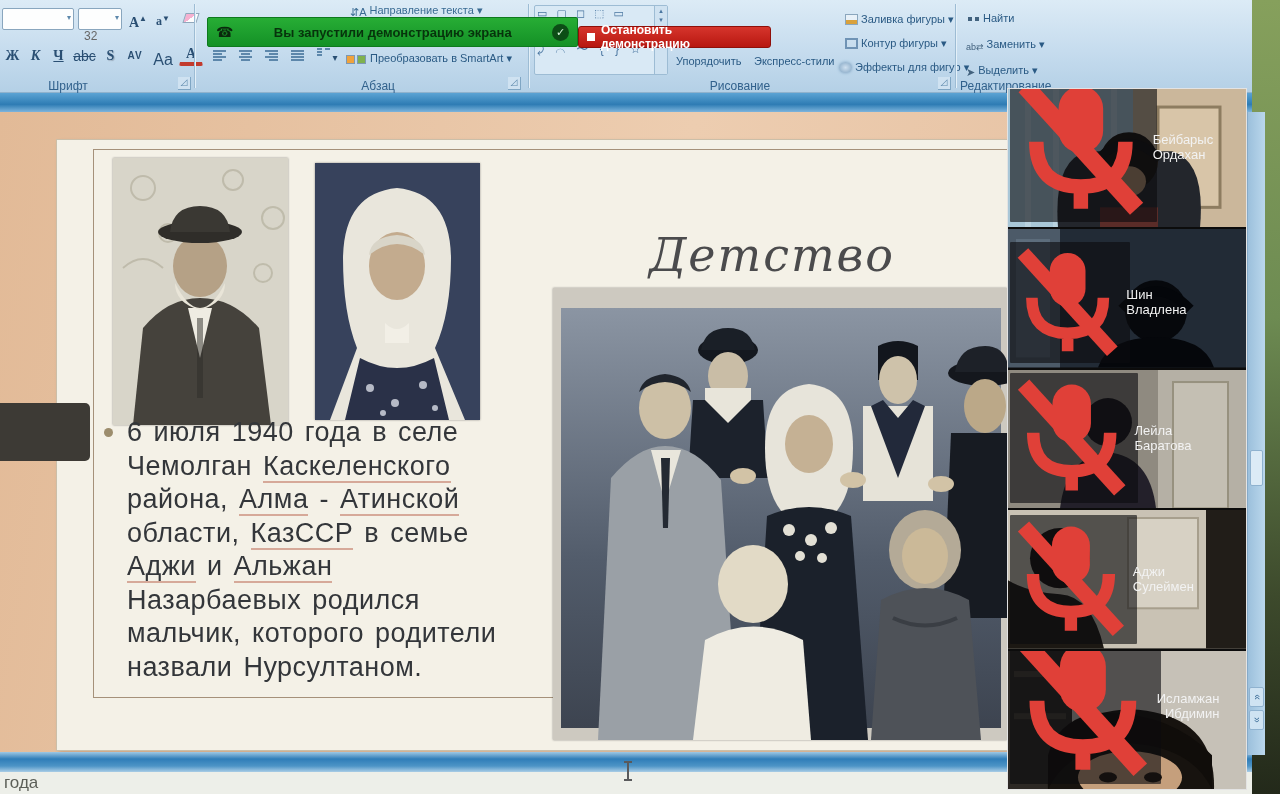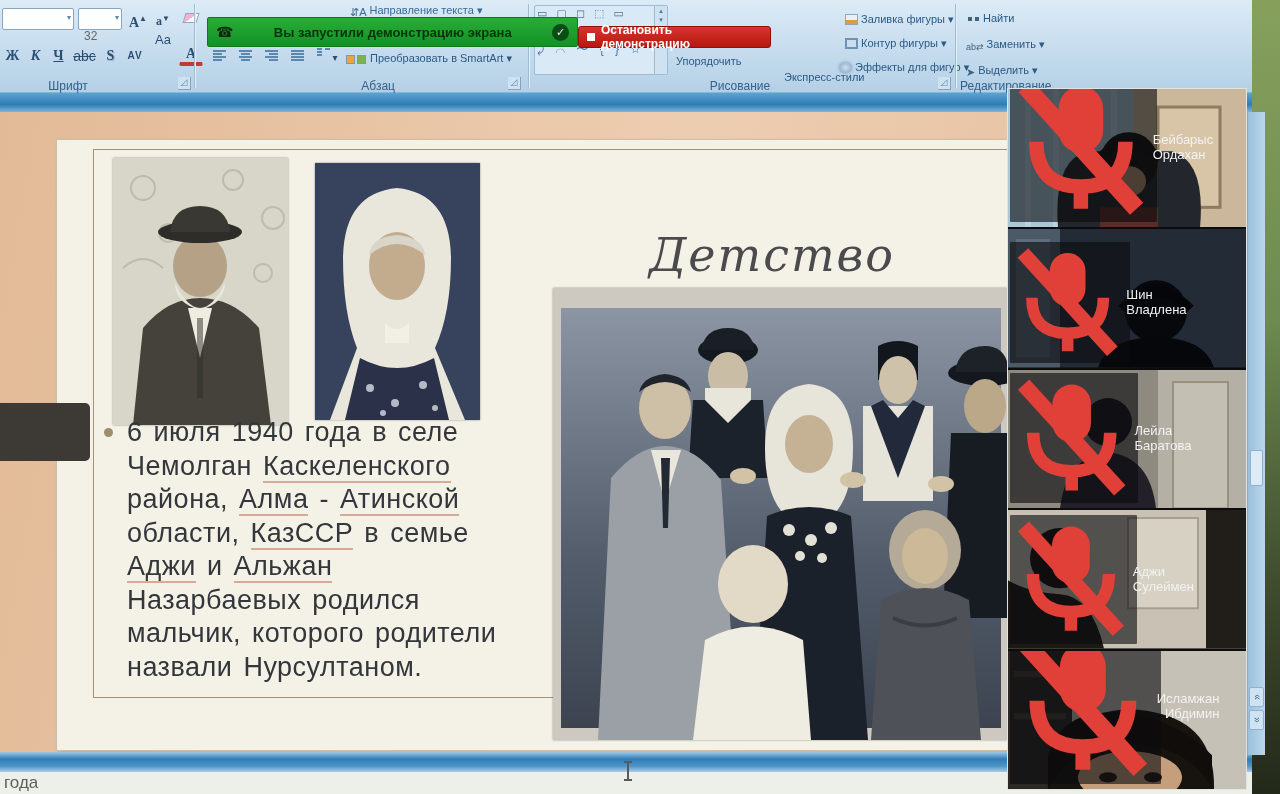--- a/index.html
+++ b/index.html
@@ -111,21 +111,21 @@
       <span>а</span><span style="font-size:8px;vertical-align:4px;">▼</span></div>
     <div class="rbtn" style="left:178px;top:6px;width:26px;">
       <span style="display:inline-block;width:14px;height:10px;background:linear-gradient(135deg,#f5b1d0 50%,#fdfdfd 50%);border:1px solid #90a7bb;transform:skewX(-18deg);"></span></div>
 
     <div class="rbtn fmt" style="left:2px;top:44px;width:21px;">Ж</div>
     <div class="rbtn fmt" style="left:25px;top:44px;width:21px;font-style:italic;">К</div>
     <div class="rbtn fmt" style="left:48px;top:44px;width:21px;text-decoration:underline;">Ч</div>
     <div class="rbtn" style="left:71px;top:44px;width:27px;font-size:14px;text-decoration:line-through;">abc</div>
     <div class="rbtn fmt" style="left:100px;top:44px;width:21px;text-shadow:1px 1px 1px #9ab;">S</div>
     <div class="rbtn" style="left:123px;top:44px;width:24px;font-size:10px;font-weight:bold;letter-spacing:1px;">AV</div>
-    <div class="rbtn" style="left:150px;top:28px;width:26px;font-size:13px;">Аа</div>
+    <div class="rbtn" style="left:150px;top:48px;width:26px;font-size:16px;">Аа</div>
     <div class="rbtn fmt" style="left:179px;top:44px;width:24px;border-bottom:4px solid #c23b2e;height:22px;line-height:18px;">А</div>
 
     <div class="grp-label" style="left:28px;width:80px;">Шрифт</div>
     <div class="launcher" style="left:178px;">◿</div>
     <div class="grp-sep" style="left:194px;"></div>
 
     <div class="menu-btn" style="left:350px;top:4px;color:#3a6b93;">
       <span class="ic">⇵A</span><span>Направление текста</span> ▾
     </div>
     <div class="rbtn" style="left:208px;top:46px;width:24px;"><span class="align-ic"><i></i><i style="top:4px;width:9px;"></i><i></i><i style="top:10px;width:9px;"></i></span></div>
@@ -142,21 +142,21 @@
 
     <div class="shape-gal">
       <div class="shape-row">▭ ▢ ◻ ⬚ ▭</div>
       <div class="shape-row">□ ○ △ ◇ ▱</div>
       <div class="shape-row" style="letter-spacing:4px;font-size:12px;">⤸ ⌒ 〜 { } ☆</div>
       <div class="gal-scroll">▴<br>▾<br>⋯</div>
     </div>
     <div class="menu-btn" style="left:676px;top:55px;">
       <span>Упорядочить</span>
     </div>
-    <div class="menu-btn" style="left:784px;top:55px;margin-top:16px;">
+    <div class="menu-btn" style="left:754px;top:55px;">
       <span>Экспресс-стили</span>
     </div>
     <div class="menu-btn" style="left:845px;top:13px;">
       <span class="ic" style="width:13px;height:11px;background:linear-gradient(#e8f1f8 60%,#d9a13c 60%);border:1px solid #8aa6bd;"></span><span>Заливка фигуры</span> ▾
     </div>
     <div class="menu-btn" style="left:845px;top:37px;">
       <span class="ic" style="width:13px;height:11px;border:2px solid #6f93b5;"></span><span>Контур фигуры</span> ▾
     </div>
     <div class="menu-btn" style="left:828px;top:61px;padding-left:11px;">
       <span class="ic" style="width:13px;height:11px;border-radius:50%;background:radial-gradient(#cfe0ef,#7fa3c2);box-shadow:0 0 3px #7fa3c2;"></span><span>Эффекты для фигур</span> ▾

